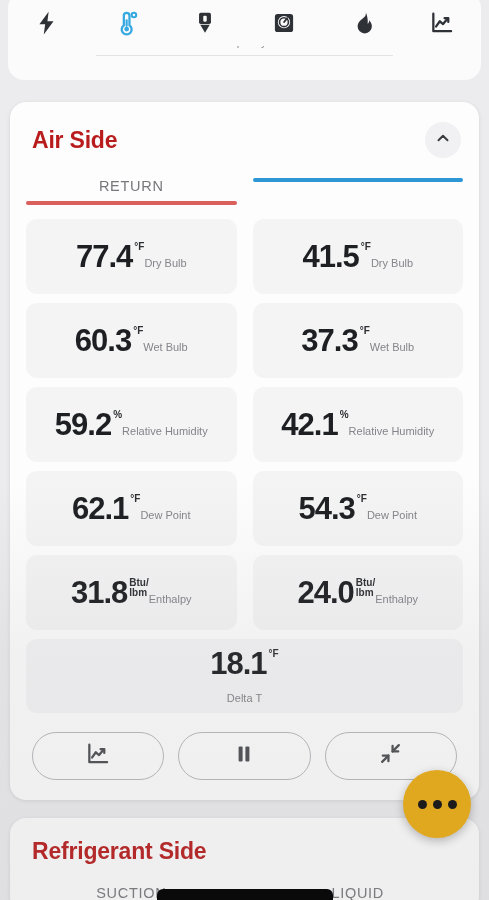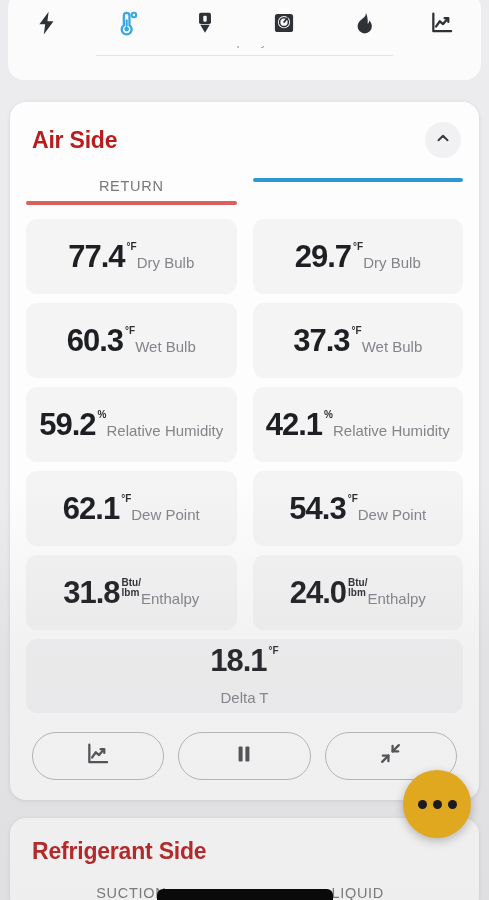--- a/index.html
+++ b/index.html
@@ -176,21 +176,21 @@
     font-size: 10px;
     font-weight: bold;
     color: #2c2e31;
     line-height: 1.05;
     margin-left: 2px;
     margin-top: 1px;
     white-space: pre-line;
     text-align: left;
   }
   .metric-label {
-    font-size: 15px;
+    font-size: 11px;
     color: #84848a;
     margin-top: 13px;
   }
 
   
   .delta {
     background: #f4f4f5;
     border-radius: 11px;
     height: 74px;
     margin-top: 9px;
@@ -373,21 +373,21 @@
 
       <div class="metric">
             <div class="metric-row">
               <span class="metric-value">77.4</span>
               <span class="metric-unit">°F</span>
             </div>
             <div class="metric-label">Dry Bulb</div>
           </div>
           <div class="metric">
             <div class="metric-row">
-              <span class="metric-value">29.7</span>
+              <span class="metric-value">41.5</span>
               <span class="metric-unit">°F</span>
             </div>
             <div class="metric-label">Dry Bulb</div>
           </div>
           <div class="metric">
             <div class="metric-row">
               <span class="metric-value">60.3</span>
               <span class="metric-unit">°F</span>
             </div>
             <div class="metric-label">Wet Bulb</div>

